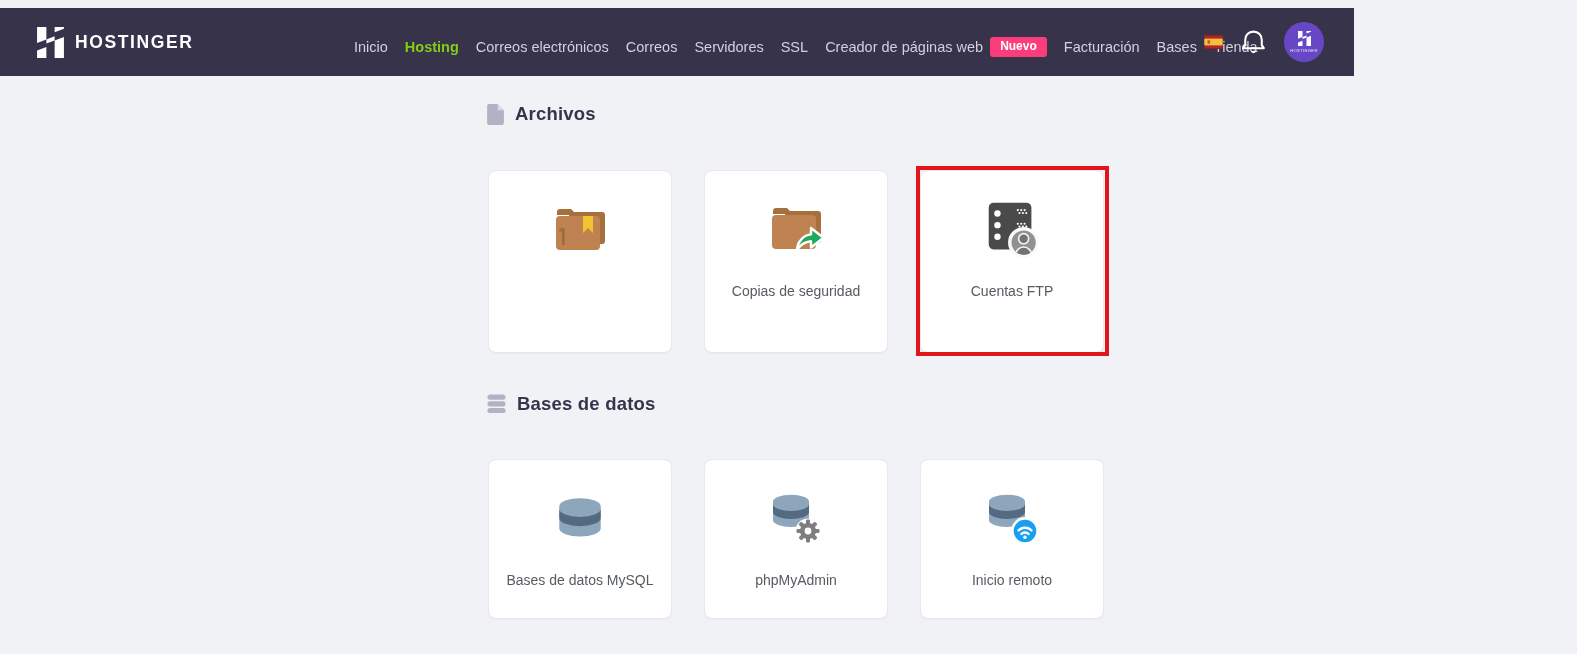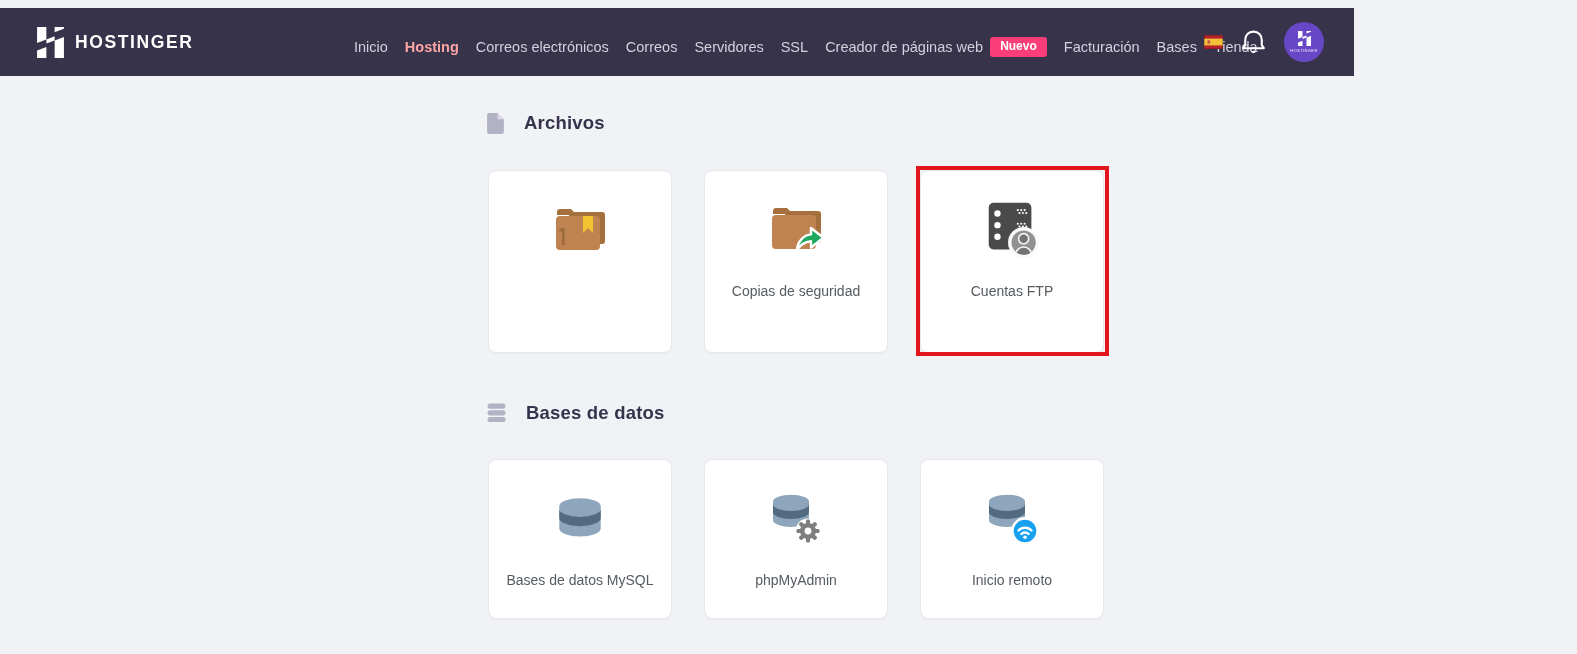--- a/index.html
+++ b/index.html
@@ -21,21 +21,21 @@
     color:#ffffff;font-size:17.5px;font-weight:700;letter-spacing:1.6px;
   }
   .nav-items{
     position:absolute;left:349px;top:0;height:68px;margin:5px;padding:0;
     display:flex;align-items:center;list-style:none;
   }
   .nav-items li{
     margin-right:17px;color:#d2d1df;font-size:14.5px;cursor:pointer;
     display:flex;align-items:center;white-space:nowrap;
   }
-  .nav-items li.active{color:#fca5a5;font-weight:700;}
+  .nav-items li.active{color:#84cc16;font-weight:700;}
   .badge{
     display:inline-block;margin-left:7px;padding:2px 10px 3px 10px;
     background:#fb3e79;color:#fff;border-radius:3px;
     font-size:12px;font-weight:700;line-height:15px;
   }
   .nav-right{
     position:absolute;right:30px;top:0;height:68px;
     display:flex;align-items:center;gap:17px;
   }
   .flag{display:flex;cursor:pointer;}
@@ -48,21 +48,21 @@
   .avatar .mini-name{
     color:rgba(255,255,255,.9);font-size:4px;letter-spacing:.4px;margin-top:2px;
     white-space:nowrap;
   }
   
   .content{position:absolute;left:488px;top:0;width:616px;}
   .section-header{
     position:absolute;left:-1px;display:flex;align-items:center;gap:11px;
   }
   .section-header h2{
-    margin:9px;font-size:18.5px;font-weight:700;color:#36344d;letter-spacing:.2px;
+    margin:0;font-size:18.5px;font-weight:700;color:#36344d;letter-spacing:.2px;
   }
   .card-row{position:absolute;left:0;display:flex;gap:32px;}
   .card{
     position:relative;width:184px;background:#ffffff;
     border:1px solid #e7e7ee;border-radius:8px;
     box-shadow:0 1px 2px rgba(40,40,60,.04);
     cursor:pointer;box-sizing:border-box;
   }
   .card.tall{height:183px;}
   .card.short{height:160px;}

